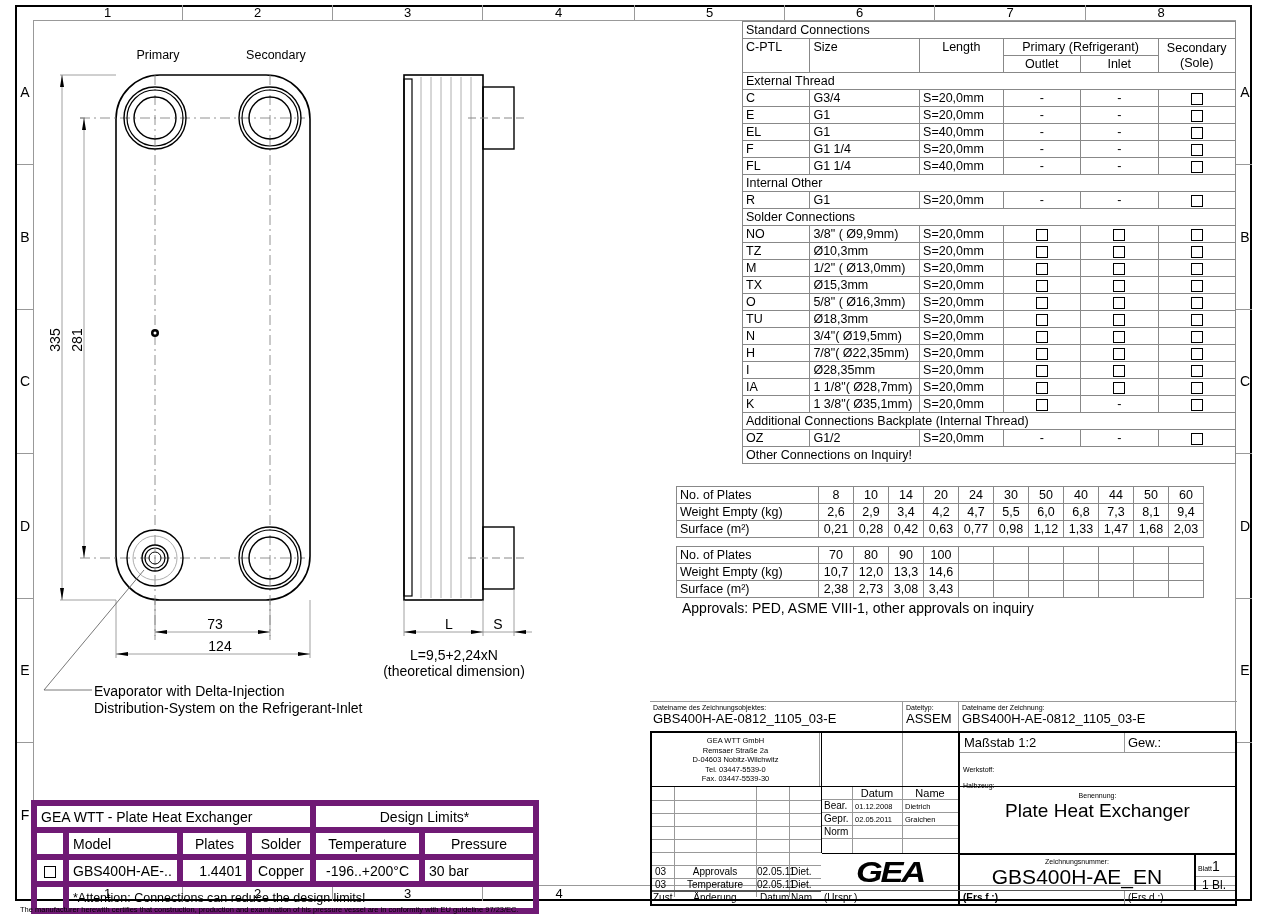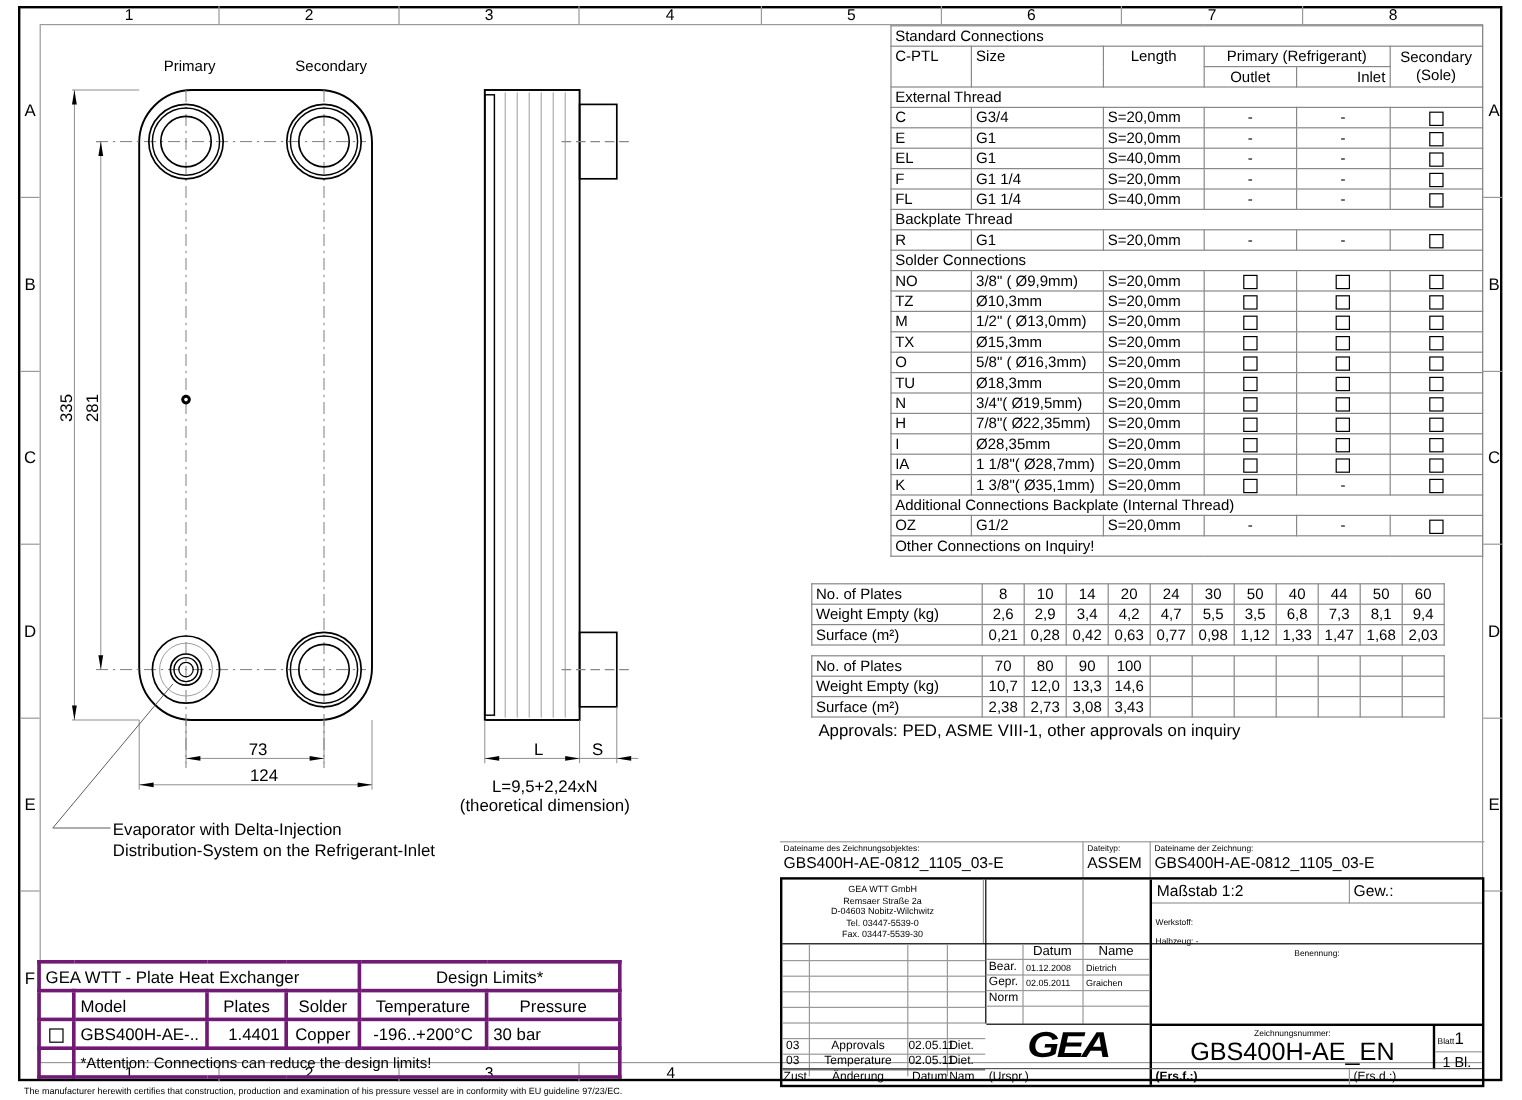--- a/index.html
+++ b/index.html
@@ -20,21 +20,21 @@
   #conn td{border:1px solid #888;padding:0 3px;height:16px;line-height:16px;white-space:nowrap;}
   #conn td.c{text-align:center;}
   .box{display:inline-block;width:10px;height:10px;border:1.5px solid #000;vertical-align:middle;}
   #plates1,#plates2{position:absolute;left:676px;font-size:12.5px;}
   #plates1{top:486px;} #plates2{top:546px;}
   #plates1 td,#plates2 td{border:1px solid #888;height:16px;line-height:16px;padding:0 2px;text-align:center;white-space:nowrap;}
   #plates1 td.h,#plates2 td.h{text-align:left;width:136px;padding-left:3px;}
   #plates1 td.v,#plates2 td.v{width:30px;}
   
   #limits{position:absolute;left:31px;top:800px;font-size:14px;}
-  #limits td{border:3px solid #701a75;height:21px;padding:0 4px;white-space:nowrap;}
+  #limits td{border:6px solid #701a75;height:21px;padding:0 4px;white-space:nowrap;}
   
   #tb{position:absolute;left:650px;top:701px;width:587px;height:205px;}
   .tbl{position:absolute;box-sizing:border-box;}
   .small{font-size:7px;}
 </style>
 </head>
 <body>
 
 <div id="frame"></div>
 <div id="inner"></div>
@@ -179,21 +179,21 @@
         <td rowspan="2" style="width:102px;vertical-align:top;">Size</td>
         <td rowspan="2" style="width:76px;text-align:center;vertical-align:top;">Length</td>
         <td colspan="2" class="c">Primary (Refrigerant)</td>
         <td rowspan="2" class="c" style="width:70px;line-height:15px;">
           <div>Secondary</div>
           <div>(Sole)</div>
         </td>
       </tr>
       <tr>
         <td class="c" style="width:70px;">Outlet</td>
-        <td class="c" style="width:70px;text-align:right;">Inlet</td>
+        <td class="c" style="width:70px;">Inlet</td>
       </tr>
       <tr>
         <td colspan="6">External Thread</td>
       </tr>
       <tr>
         <td>C</td>
         <td>G3/4</td>
         <td>S=20,0mm</td>
         <td class="c">-</td>
         <td class="c">-</td>
@@ -225,21 +225,21 @@
       </tr>
       <tr>
         <td>FL</td>
         <td>G1 1/4</td>
         <td>S=40,0mm</td>
         <td class="c">-</td>
         <td class="c">-</td>
         <td class="c"><span class="box"></span></td>
       </tr>
       <tr>
-        <td colspan="6">Backplate Thread</td>
+        <td colspan="6">Internal Other</td>
       </tr>
       <tr>
         <td>R</td>
         <td>G1</td>
         <td>S=20,0mm</td>
         <td class="c">-</td>
         <td class="c">-</td>
         <td class="c"><span class="box"></span></td>
       </tr>
       <tr>
@@ -367,21 +367,21 @@
         <td class="v">60</td>
       </tr>
       <tr>
         <td class="h">Weight Empty (kg)</td>
         <td class="v">2,6</td>
         <td class="v">2,9</td>
         <td class="v">3,4</td>
         <td class="v">4,2</td>
         <td class="v">4,7</td>
         <td class="v">5,5</td>
-        <td class="v">3,5</td>
+        <td class="v">6,0</td>
         <td class="v">6,8</td>
         <td class="v">7,3</td>
         <td class="v">8,1</td>
         <td class="v">9,4</td>
       </tr>
       <tr>
         <td class="h">Surface (m²)</td>
         <td class="v">0,21</td>
         <td class="v">0,28</td>
         <td class="v">0,42</td>
@@ -555,20 +555,21 @@
     <div class="abs" style="left:33px;top:28px;font-size:7.5px;">02.05.2011</div>
     <div class="abs" style="left:83px;top:28px;font-size:7.5px;">Graichen</div>
     <div class="abs" style="left:2px;top:39px;font-size:10px;">Norm</div>
   </div>
   <div class="tbl" style="left:172px;top:152px;width:136px;height:1px;background:#000;"></div>
 
   <div class="tbl" style="left:172px;top:153px;width:136px;height:35px;text-align:center;font-size:30px;font-weight:bold;letter-spacing:-2px;line-height:35px;font-style:italic;transform:scaleX(1.15);">GEA</div>
 
   <div class="tbl" style="left:310px;top:86px;width:275px;height:66px;text-align:center;">
     <div style="font-size:7px;padding-top:5px;">Benennung:</div>
+    <div style="font-size:19px;line-height:24px;">Plate Heat Exchanger</div>
   </div>
   <div class="tbl" style="left:310px;top:152px;width:275px;height:2px;background:#000;"></div>
 
   <div class="tbl" style="left:310px;top:154px;width:234px;height:36px;text-align:center;">
     <div style="font-size:7px;padding-top:3px;">Zeichnungsnummer:</div>
     <div style="font-size:21px;line-height:24px;">GBS400H-AE_EN</div>
   </div>
   <div class="tbl" style="left:544px;top:154px;width:2px;height:36px;background:#000;"></div>
   <div class="tbl" style="left:548px;top:156px;">
     <span style="font-size:7px;">Blatt</span><span style="font-size:14px;">1</span>

